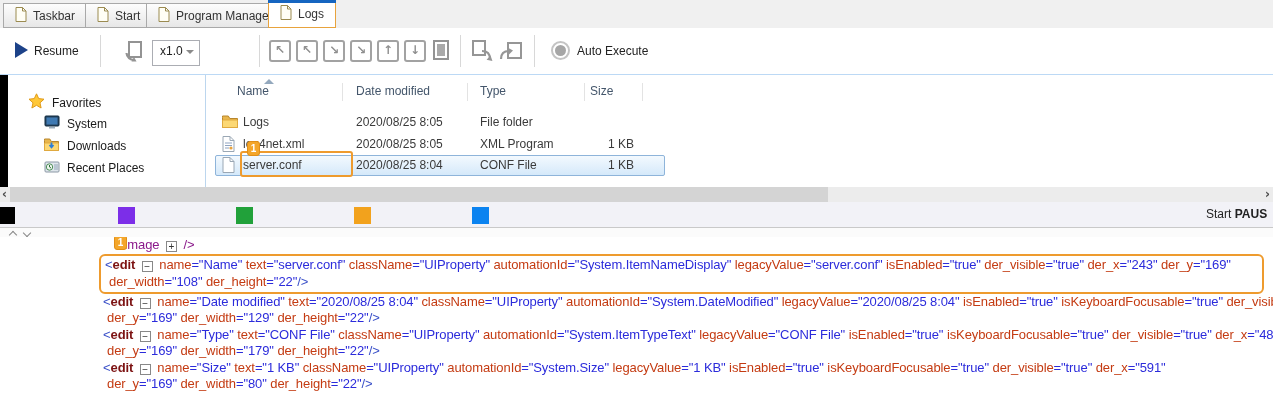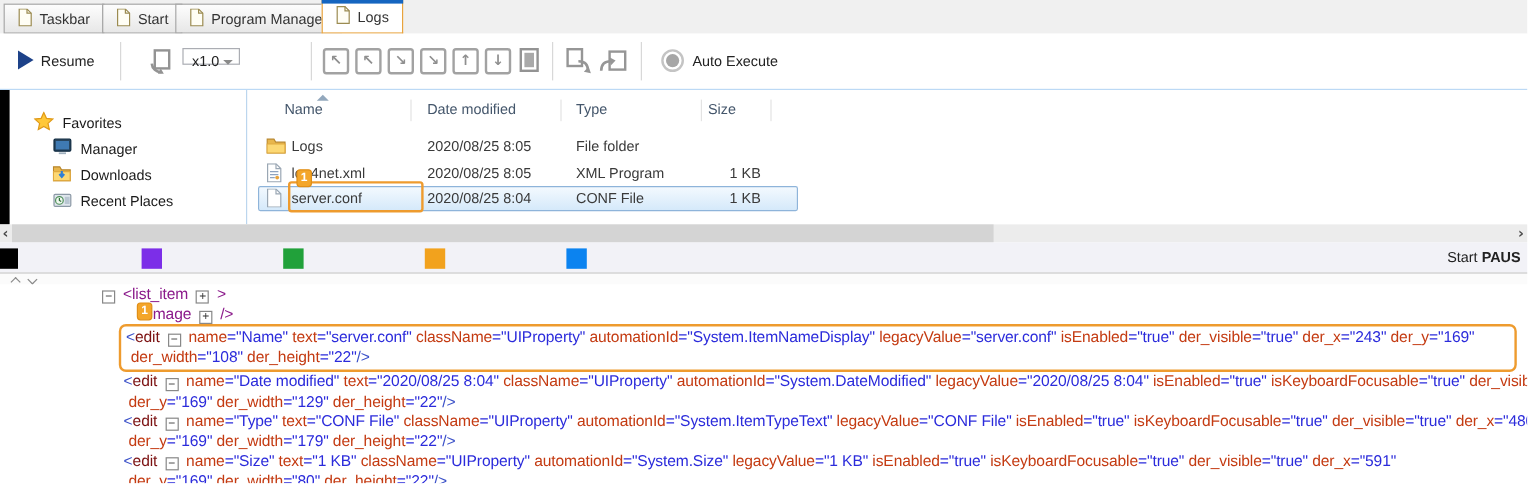--- a/index.html
+++ b/index.html
@@ -14,21 +14,21 @@
          border:1px solid #a9a9a9; cursor:default; white-space:nowrap; }
   .tab.active { top:0; height:28px; background:#fff; border:1px solid #e8a33d; border-top:none; }
   .tab.active .topbar { position:absolute; top:0; left:-1px; right:-1px; height:3px; background:#1565c0; }
 
   
   #toolbar { position:absolute; top:28px; left:0; width:100%; height:47px; background:#fff;padding-left:40px; }
   .vsep { position:absolute; top:7px; width:1px; height:32px; background:#d8d8d8; }
   .play { position:absolute; left:15px; top:14px; width:0; height:0;
           border-left:13px solid #1d4289; border-top:8px solid transparent; border-bottom:8px solid transparent; }
   .tlabel { position:absolute; top:16px; font-size:12px; color:#222; }
-  .dropdown { position:absolute; left:152px; top:12px; width:48px; height:14px; background:#fff;
+  .dropdown { position:absolute; left:152px; top:12px; width:48px; height:26px; background:#fff;
               border:1px solid #abadb3; font-size:12px; color:#222; line-height:20px; padding-left:7px; }
   .dropdown .caret { position:absolute; right:5px; top:9px; width:0; height:0;
                      border-left:4px solid transparent; border-right:4px solid transparent; border-top:4px solid #8a8a8a; }
   .navicon { position:absolute; top:12px; width:22px; height:22px; border:2px solid #a2a2a2; border-radius:3px;
              background:#fff; color:#8f8f8f; font-weight:bold; font-size:12px; line-height:17px; text-align:center;
              font-family:"DejaVu Sans", sans-serif; }
   .toolicon { position:absolute; top:11px; }
   .radio-outer { position:absolute; left:551px; top:13px; width:19px; height:19px; border-radius:50%;
                  border:2px solid #c4c4c4; background:#fff; }
   .radio-inner { position:absolute; left:2px; top:2px; width:11px; height:11px; border-radius:50%; background:#a6a6a6; }
@@ -64,21 +64,21 @@
   .schev { position:absolute; top:2px; width:7px; height:7px; }
   .schev:before { content:""; position:absolute; left:0; top:2px; width:5px; height:5px; border-left:1.5px solid #888; border-top:1.5px solid #888; }
   .schev.up:before   { transform:rotate(45deg); }
   .schev.down:before { transform:rotate(225deg); top:0; }
 
   
   #xmlpane { position:absolute; top:237px; left:0; right:0; bottom:0; background:#fff; overflow:hidden;
              font-size:13px; line-height:16.5px; letter-spacing:-0.1px; }
   .xline { white-space:nowrap; height:16.5px; overflow:hidden; }
   .xt { color:#8b1a8b; }          
-  .xg { color:#7c1212; font-weight:normal; }  
+  .xg { color:#7c1212; font-weight:bold; }  
   .xb { color:#3a50c8; }          
   .xa { color:#c43b12; }          
   .xv { color:#2b2bdb; }          
   .cbox { display:inline-block; width:11px; height:11px; border:1px solid #888; background:#fff; color:#333;
           font-size:10px; line-height:9px; text-align:center; vertical-align:-1px; margin:0 3px; }
   #editbox { margin-left:99px; width:1165px; border:2px solid #ee9b2e; border-radius:6px; overflow:hidden; padding:1px 2px; }
   #editbox .xline { height:17px; }
 </style>
 </head>
 <body>
@@ -162,21 +162,21 @@
               <path d="M8.5 .8 L10.7 5.6 16 6.2 12 9.8 13.1 15 8.5 12.3 3.9 15 5 9.8 1 6.2 6.3 5.6 Z" fill="#ffc838" stroke="#e09a18"></path>
             </svg></span>
           <span>Favorites</span>
         </div>
         <div class="sideitem" style="left: 44px; top: 40px;">
           <span><svg width="16" height="14" viewBox="0 0 16 14">
               <rect x="1" y="1" width="14" height="10" rx="1" fill="#28455e" stroke="#0f2a40"></rect>
               <rect x="2.5" y="2.5" width="11" height="7" fill="#3f7ab3"></rect>
               <rect x="5" y="12" width="6" height="1.5" fill="#9fb0be"></rect>
             </svg></span>
-          <span>Manager</span>
+          <span>System</span>
         </div>
         <div class="sideitem" style="left: 44px; top: 62px;">
           <span><svg width="16" height="15" viewBox="0 0 16 15">
               <path d="M.5 3.5 V13.5 H14.5 V4.5 H7.3 L5.8 2 H.5 Z" fill="#e8b64c" stroke="#b8862c"></path>
               <path d="M.5 6 H14.5 V13.5 H.5 Z" fill="#fcd874" stroke="#e0a93e"></path>
               <path d="M7.5 5.5 v4 M5.5 8 l2 2.3 2 -2.3" stroke="#2f7fd6" stroke-width="1.8" fill="none"></path>
             </svg></span>
           <span>Downloads</span>
         </div>
         <div class="sideitem" style="left: 44px; top: 84px;">
@@ -254,21 +254,20 @@
       <div class="marker" style="left: 354px; background: rgb(242, 162, 29);"></div>
       <div class="marker" style="left: 472px; background: rgb(11, 131, 240);"></div>
     </div>
 
   <div id="splitter">
     <span class="schev up" style="left:10px"></span>
     <span class="schev down" style="left:24px"></span>
   </div>
 
   <div id="xmlpane">
-      <div class="xline" style="margin-left: 82px;"><span class="cbox">−</span> <span class="xt">&lt;</span><span class="xt">list_item</span> <span class="cbox">+</span> <span class="xt">&gt;</span></div>
       <div class="xline" style="margin-left: 117px; position: relative; overflow: visible;"><span class="xt">&lt;</span><span class="xt">image</span> <span class="cbox">+</span> <span class="xt">/&gt;</span><div class="badge" style="left: -3px; top: -2px;">1</div></div>
       <div id="editbox">
         <div class="xline" style="margin-left: 2px;"><span class="xb">&lt;</span><span class="xg">edit</span> <span class="cbox">−</span> <span class="xa">name</span><span class="xv"><span>="</span><span>Name</span><span>"</span></span> <span class="xa">text</span><span class="xv"><span>="</span><span>server.conf</span><span>"</span></span> <span class="xa">className</span><span class="xv"><span>="</span><span>UIProperty</span><span>"</span></span> <span class="xa">automationId</span><span class="xv"><span>="</span><span>System.ItemNameDisplay</span><span>"</span></span> <span class="xa">legacyValue</span><span class="xv"><span>="</span><span>server.conf</span><span>"</span></span> <span class="xa">isEnabled</span><span class="xv"><span>="</span><span>true</span><span>"</span></span> <span class="xa">der_visible</span><span class="xv"><span>="</span><span>true</span><span>"</span></span> <span class="xa">der_x</span><span class="xv"><span>="</span><span>243</span><span>"</span></span> <span class="xa">der_y</span><span class="xv"><span>="</span><span>169</span><span>"</span></span></div>
         <div class="xline" style="margin-left: 6px;"> <span class="xa">der_width</span><span class="xv"><span>="</span><span>108</span><span>"</span></span> <span class="xa">der_height</span><span class="xv"><span>="</span><span>22</span><span>"</span></span><span class="xb">/&gt;</span></div>
       </div>
       <div class="xline" style="margin-left: 103px;"><span class="xb">&lt;</span><span class="xg">edit</span> <span class="cbox">−</span> <span class="xa">name</span><span class="xv"><span>="</span><span>Date modified</span><span>"</span></span> <span class="xa">text</span><span class="xv"><span>="</span><span>2020/08/25 8:04</span><span>"</span></span> <span class="xa">className</span><span class="xv"><span>="</span><span>UIProperty</span><span>"</span></span> <span class="xa">automationId</span><span class="xv"><span>="</span><span>System.DateModified</span><span>"</span></span> <span class="xa">legacyValue</span><span class="xv"><span>="</span><span>2020/08/25 8:04</span><span>"</span></span> <span class="xa">isEnabled</span><span class="xv"><span>="</span><span>true</span><span>"</span></span> <span class="xa">isKeyboardFocusable</span><span class="xv"><span>="</span><span>true</span><span>"</span></span> <span class="xa">der_visible</span></div>
       <div class="xline" style="margin-left: 107px;"> <span class="xa">der_y</span><span class="xv"><span>="</span><span>169</span><span>"</span></span> <span class="xa">der_width</span><span class="xv"><span>="</span><span>129</span><span>"</span></span> <span class="xa">der_height</span><span class="xv"><span>="</span><span>22</span><span>"</span></span><span class="xb">/&gt;</span></div>
       <div class="xline" style="margin-left: 103px;"><span class="xb">&lt;</span><span class="xg">edit</span> <span class="cbox">−</span> <span class="xa">name</span><span class="xv"><span>="</span><span>Type</span><span>"</span></span> <span class="xa">text</span><span class="xv"><span>="</span><span>CONF File</span><span>"</span></span> <span class="xa">className</span><span class="xv"><span>="</span><span>UIProperty</span><span>"</span></span> <span class="xa">automationId</span><span class="xv"><span>="</span><span>System.ItemTypeText</span><span>"</span></span> <span class="xa">legacyValue</span><span class="xv"><span>="</span><span>CONF File</span><span>"</span></span> <span class="xa">isEnabled</span><span class="xv"><span>="</span><span>true</span><span>"</span></span> <span class="xa">isKeyboardFocusable</span><span class="xv"><span>="</span><span>true</span><span>"</span></span> <span class="xa">der_visible</span><span class="xv"><span>="</span><span>true</span><span>"</span></span> <span class="xa">der_x</span><span class="xv"><span>="</span><span>480</span></span></div>
       <div class="xline" style="margin-left: 107px;"> <span class="xa">der_y</span><span class="xv"><span>="</span><span>169</span><span>"</span></span> <span class="xa">der_width</span><span class="xv"><span>="</span><span>179</span><span>"</span></span> <span class="xa">der_height</span><span class="xv"><span>="</span><span>22</span><span>"</span></span><span class="xb">/&gt;</span></div>
       <div class="xline" style="margin-left: 103px;"><span class="xb">&lt;</span><span class="xg">edit</span> <span class="cbox">−</span> <span class="xa">name</span><span class="xv"><span>="</span><span>Size</span><span>"</span></span> <span class="xa">text</span><span class="xv"><span>="</span><span>1 KB</span><span>"</span></span> <span class="xa">className</span><span class="xv"><span>="</span><span>UIProperty</span><span>"</span></span> <span class="xa">automationId</span><span class="xv"><span>="</span><span>System.Size</span><span>"</span></span> <span class="xa">legacyValue</span><span class="xv"><span>="</span><span>1 KB</span><span>"</span></span> <span class="xa">isEnabled</span><span class="xv"><span>="</span><span>true</span><span>"</span></span> <span class="xa">isKeyboardFocusable</span><span class="xv"><span>="</span><span>true</span><span>"</span></span> <span class="xa">der_visible</span><span class="xv"><span>="</span><span>true</span><span>"</span></span> <span class="xa">der_x</span><span class="xv"><span>="</span><span>591</span><span>"</span></span></div>

